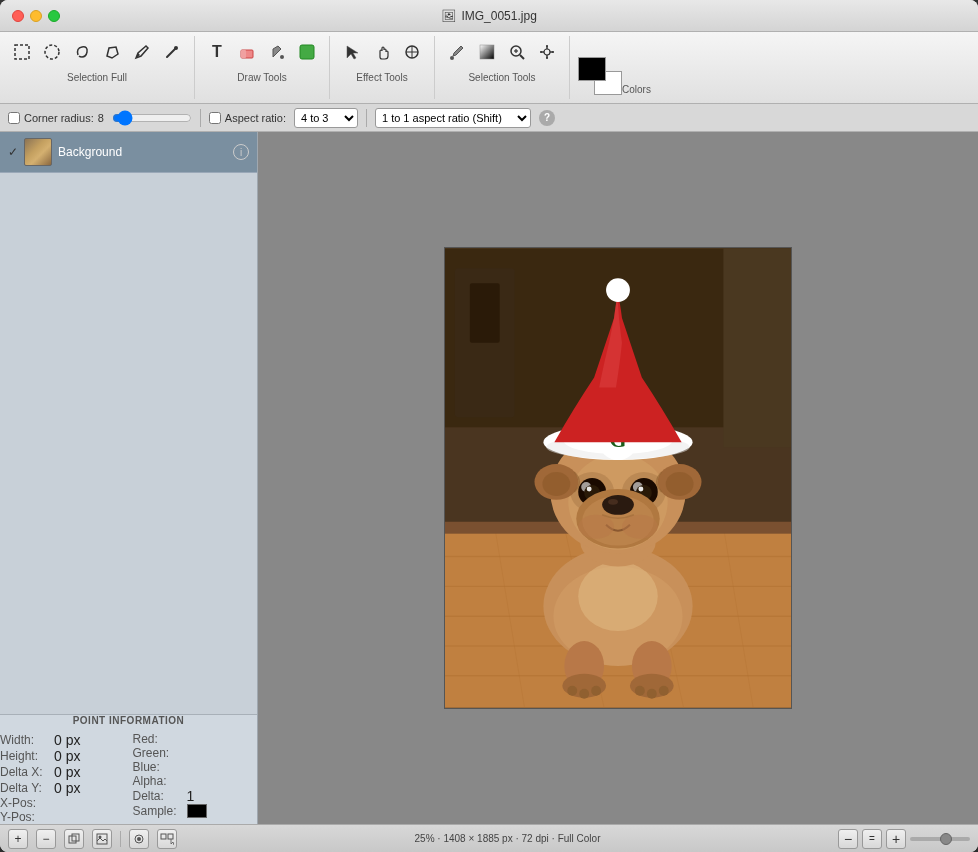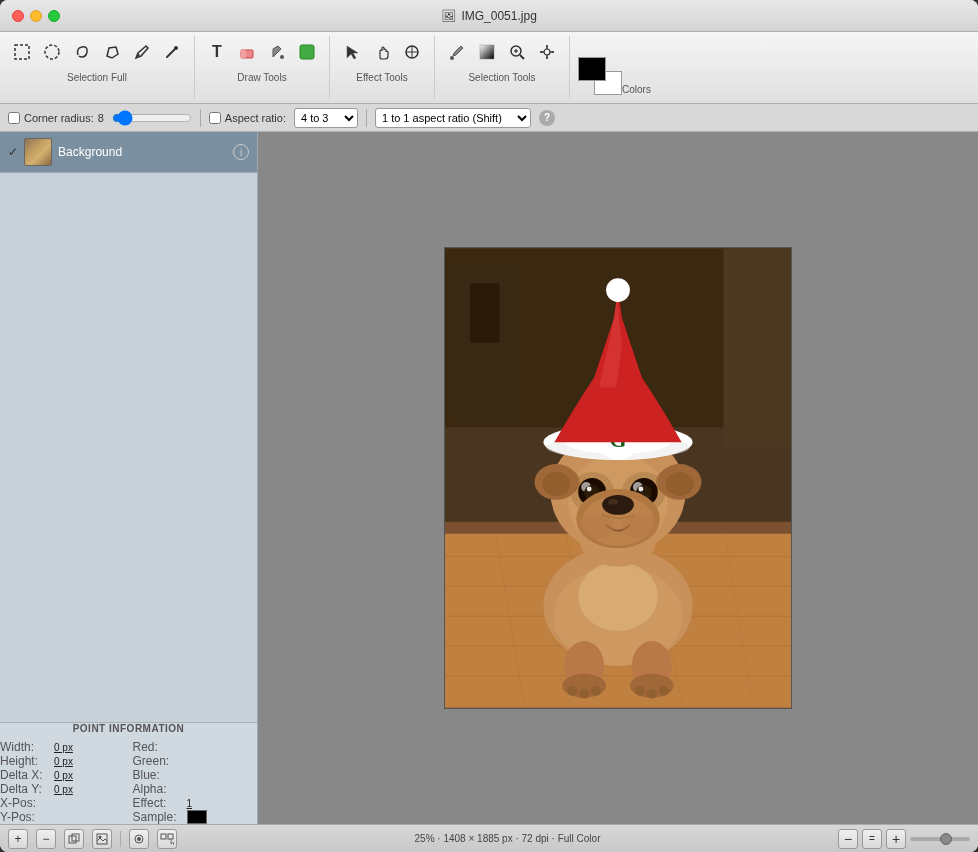--- a/index.html
+++ b/index.html
@@ -258,22 +258,21 @@
       align-items: center;
       gap: 4px;
     }
     .point-info-label {
       color: #555;
       font-size: 12px;
       min-width: 50px;
     }
     .point-info-value {
       color: #222;
-      font-size: 10px;
-      text-decoration: underline;
+      font-size: 14px;
     }
     .sample-swatch {
       width: 20px;
       height: 14px;
       background: black;
       border: 1px solid #666;
       display: inline-block;
     }
 
     
@@ -600,21 +599,21 @@
             </div>
             <div class="point-info-row">
               <span class="point-info-label">Blue:</span>
               <span class="point-info-value"></span>
             </div>
             <div class="point-info-row">
               <span class="point-info-label">Alpha:</span>
               <span class="point-info-value"></span>
             </div>
             <div class="point-info-row">
-              <span class="point-info-label">Effect:</span>
+              <span class="point-info-label">Delta:</span>
               <span class="point-info-value">1</span>
             </div>
             <div class="point-info-row">
               <span class="point-info-label">Sample:</span>
               <span class="sample-swatch"></span>
             </div>
           </div>
         </div>
       </div>
 

